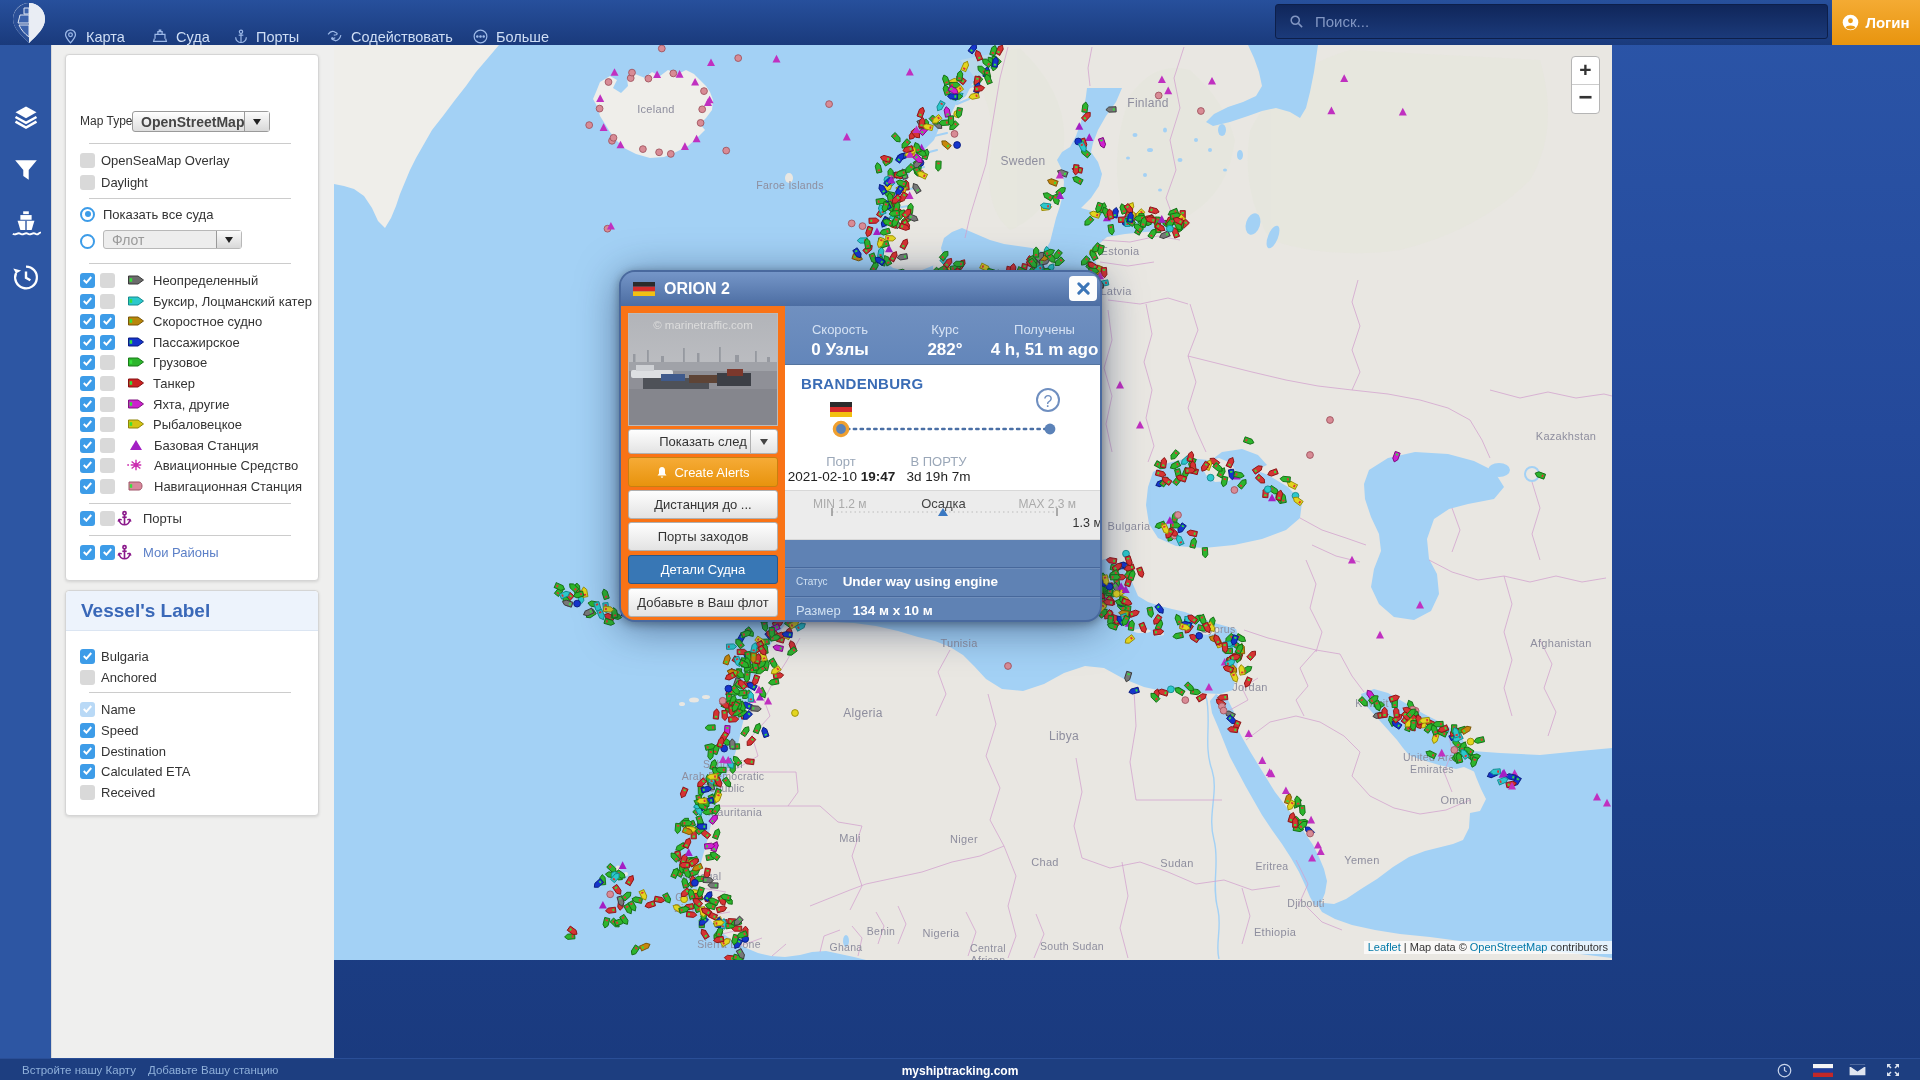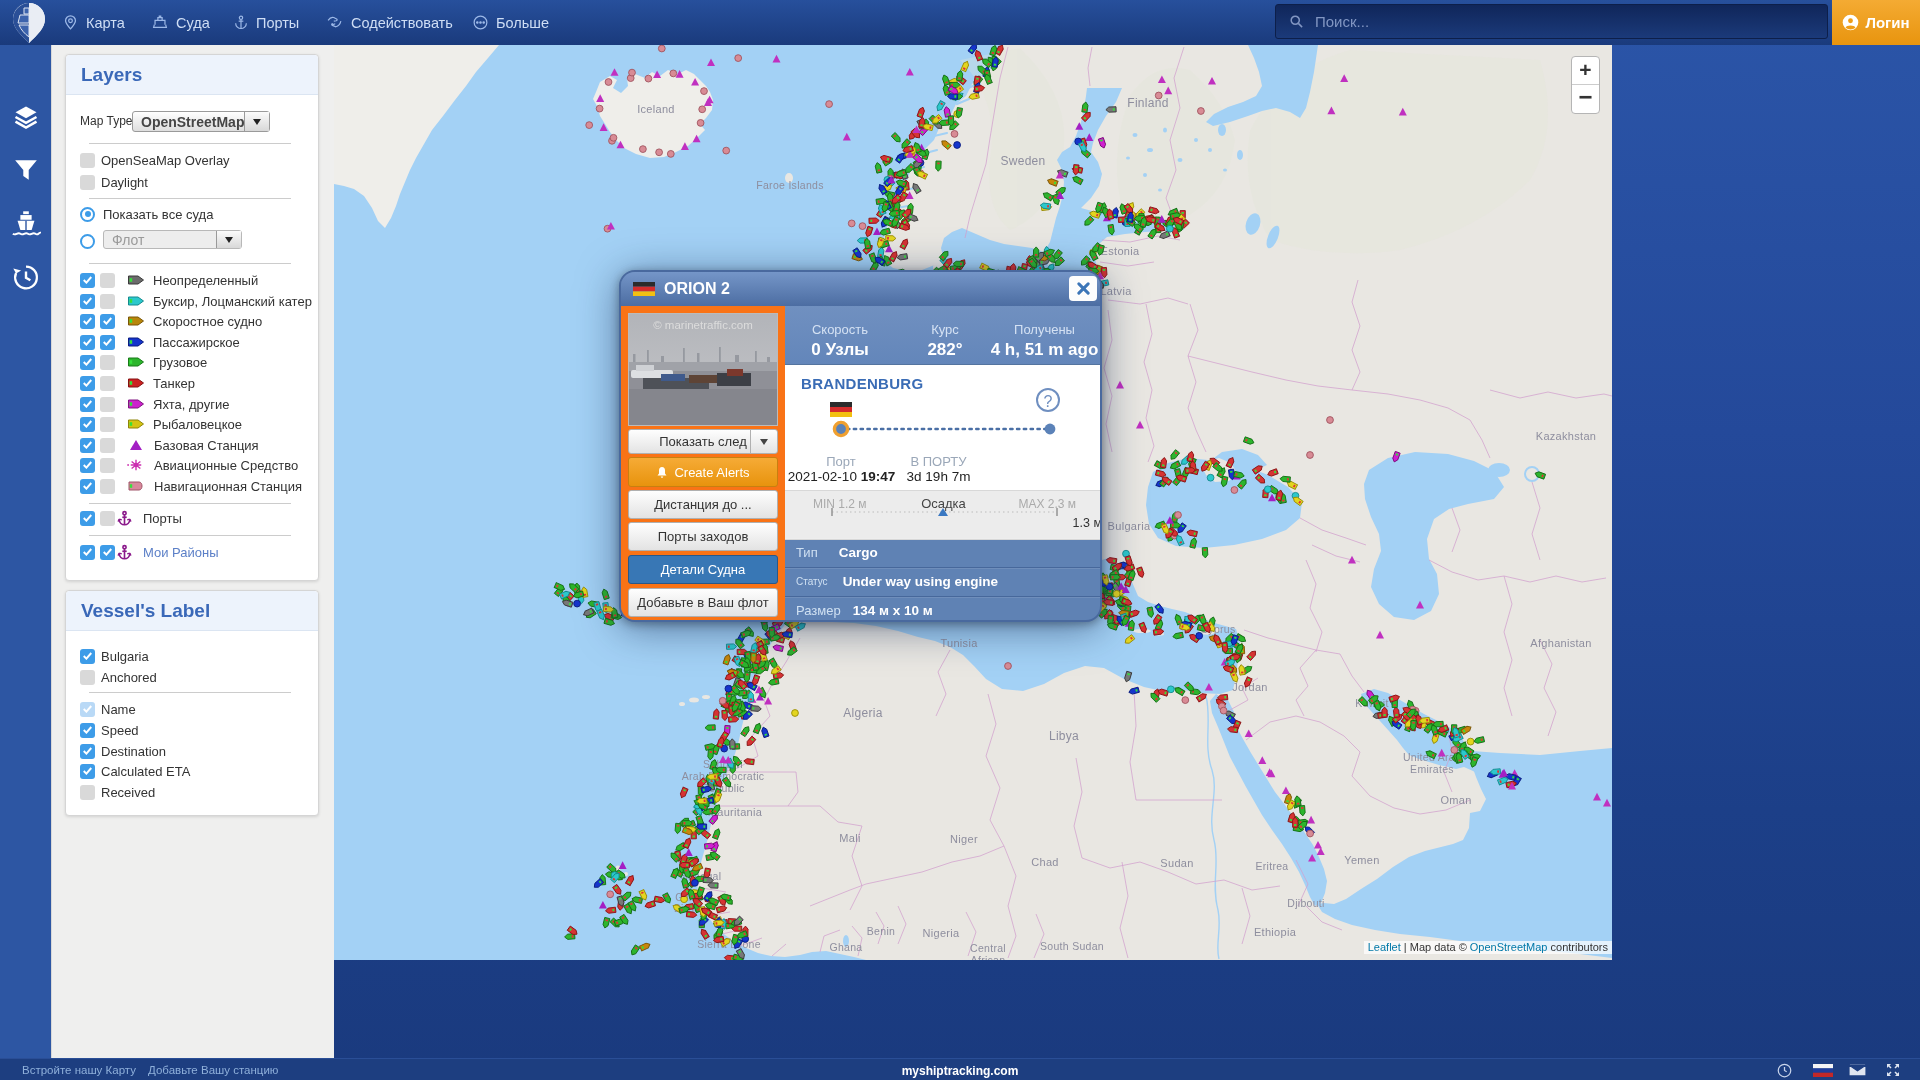--- a/index.html
+++ b/index.html
@@ -1,18 +1,18 @@
 <!DOCTYPE html>
 <html><head><meta charset="utf-8">
 <style>
 *{margin:0;padding:0;box-sizing:border-box;font-family:"Liberation Sans",sans-serif;}
 html,body{width:1920px;height:1080px;overflow:hidden;}
 body{position:relative;background:linear-gradient(180deg,#2b55a8 0%,#24499a 40%,#1c3f88 75%,#1a3a7e 100%);}
 #topbar{position:absolute;left:0;top:0;width:1920px;height:45px;background:linear-gradient(180deg,#27509c,#1a3a7c);}
-.navitem{position:absolute;top:0;height:45px;display:flex;align-items:center;color:#cfdef5;font-size:14.5px;}
+.navitem{position:absolute;top:0;height:45px;display:flex;align-items:flex-end;color:#cfdef5;font-size:14.5px;}
 .navitem svg{margin-right:7px;}
 #search{position:absolute;left:1275px;top:4px;width:553px;height:35px;background:linear-gradient(180deg,#10265a,#1b3a7a);border:1px solid #0d1f4a;border-radius:3px;color:#8296c2;font-size:15px;display:flex;align-items:center;padding-left:13px;}
 #search svg{margin-right:11px;}
 #login{position:absolute;left:1832px;top:0;width:88px;height:45px;background:linear-gradient(180deg,#f4ab33,#e8940e);display:flex;align-items:center;justify-content:center;color:#fff;font-size:15px;font-weight:bold;}
 #leftstrip{position:absolute;left:0;top:45px;width:51px;height:1013px;background:#2d56a3;}
 #leftstrip svg{position:absolute;left:50%;transform:translateX(-50%);}
 #leftpanel{position:absolute;left:51px;top:45px;width:283px;height:1013px;background:#efefee;border-left:1px solid #d8d8d8;}
 .card{position:absolute;left:13px;width:254px;background:#fff;border:1px solid #d5d5d5;border-radius:4px;box-shadow:0 1px 3px rgba(0,0,0,0.12);}
 .cardhead{height:40px;background:#edf3fc;border-bottom:1px solid #dbe5f2;border-radius:4px 4px 0 0;line-height:40px;padding-left:15px;font-size:19px;font-weight:bold;color:#3a68b8;}
 .row{position:absolute;left:14px;height:16px;display:flex;align-items:center;white-space:nowrap;}
@@ -131,21 +131,20 @@
       </g>
     </svg>
 <svg style="top:218px" width="30" height="29" viewBox="0 0 24 24" fill="none" stroke="#fff" stroke-width="1.9">
       <path d="M12 3 a9 9 0 1 1 -8.2 5.3"></path>
       <path d="M1.5 4.5 L3.8 8.6 L8 6.2 Z" fill="#fff" stroke="none"></path>
       <path d="M12 7 v5.2 l3.6 2.1" stroke-width="2"></path>
     </svg>
 </div>
 <div id="leftpanel">
 <div class="card" style="top:9px;height:527px">
-      <div class="cardhead">Layers</div>
 <div class="row" style="top:58px">
         <span class="lbl" style="font-size:12px">Map Type</span>
       </div>
 <div class="sel1" style="left:66px;top:56px;width:138px">
         <span class="stxt">OpenStreetMap</span>
         <span class="sarr">
           <span class="tri"></span>
         </span>
       </div>
 <div class="hr" style="top:88px"></div>
@@ -1740,24 +1739,20 @@
     <div style="position:absolute;left:0;top:5px;width:100%;text-align:center;font-size:13px;color:#444">Осадка</div>
     <div style="position:absolute;right:26px;top:6px;font-size:12px;color:#aaa">MAX 2.3 м</div>
     <svg width="317" height="26" viewBox="0 0 317 26" style="position:absolute;top:16px;left:0">
       <line x1="47" y1="5" x2="272" y2="5" stroke="#bbb" stroke-width="1.2" stroke-dasharray="1.5 3"></line>
       <line x1="47" y1="1" x2="47" y2="9" stroke="#999" stroke-width="1.6"></line>
       <line x1="272" y1="1" x2="272" y2="9" stroke="#999" stroke-width="1.6"></line>
       <path d="M158 1 L163 9 L153 9 Z" fill="#3a78c2"></path>
     </svg>
     <div style="position:absolute;left:0;top:25px;width:100%;text-align:right;font-size:12.5px;color:#333">1.3 м</div>
   </div>
-  <div class="prow" style="top:232px;border-top:none">
-        <span style="font-size:13px;color:#cfe0f2;margin-left:11px">Тип</span>
-        <span style="font-size:13.5px;font-weight:bold;color:#fff;margin-left:21px">Cargo</span>
-      </div>
   <div class="prow" style="top:261px">
         <span style="font-size:10px;color:#cfe0f2;margin-left:11px">Статус</span>
         <span style="font-size:13.5px;font-weight:bold;color:#fff;margin-left:15px">Under way using engine</span>
       </div>
   <div class="prow" style="top:290px">
         <span style="font-size:13px;color:#cfe0f2;margin-left:11px">Размер</span>
         <span style="font-size:13.5px;font-weight:bold;color:#fff;margin-left:12px">134 м x 10 м</span>
       </div>
  </div>
 </div>

